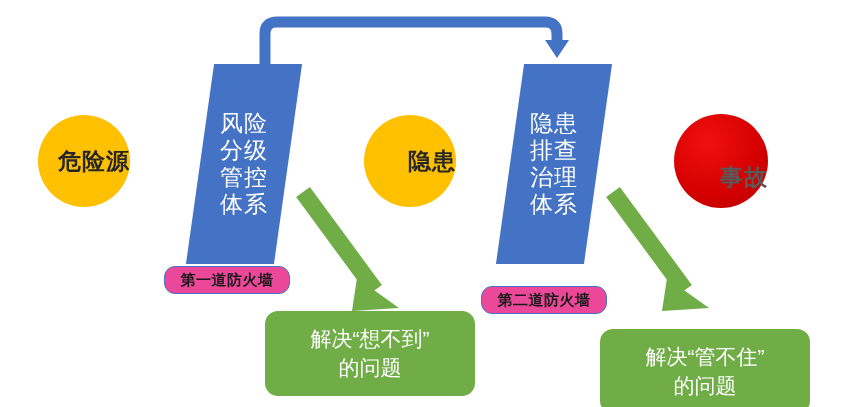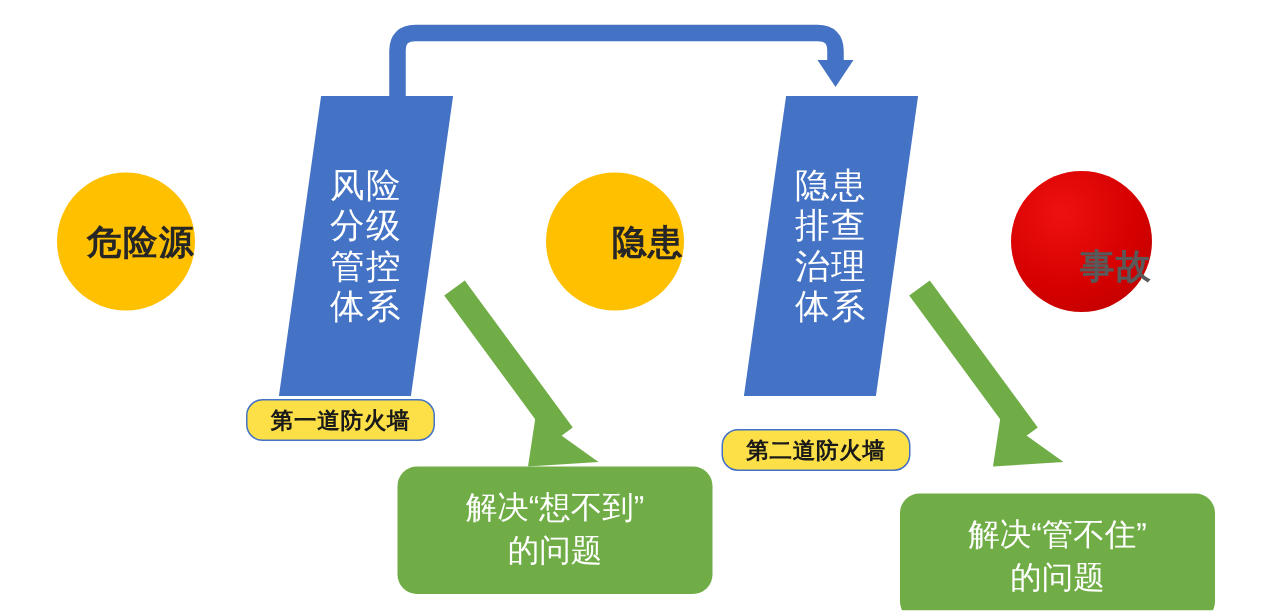--- a/index.html
+++ b/index.html
@@ -74,21 +74,21 @@
     line-height: 1.18;
     font-weight: normal;
     letter-spacing: 1px;
   }
   .para-1 { left: 200px; top: 64px; }
   .para-2 { left: 510px; top: 64px; }
 
   
   .fw-label {
     position: absolute;
-    background: #fde047;
+    background: #ec4899;
     border: 1.4px solid #4472C4;
     border-radius: 11px;
     height: 28px;
     display: flex;
     align-items: center;
     justify-content: center;
     color: #1a1a1a;
     font-size: 15px;
     font-weight: bold;
     letter-spacing: 0.5px;

